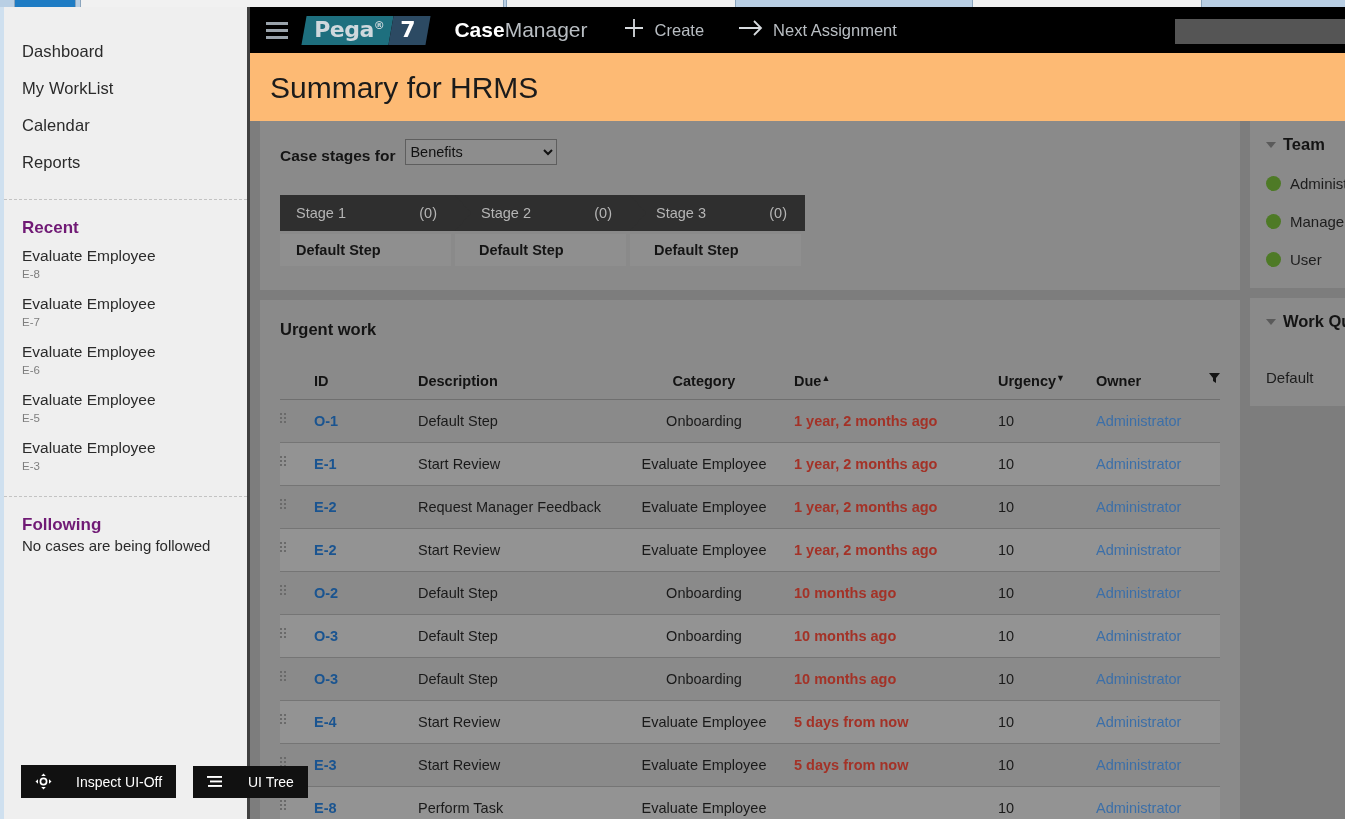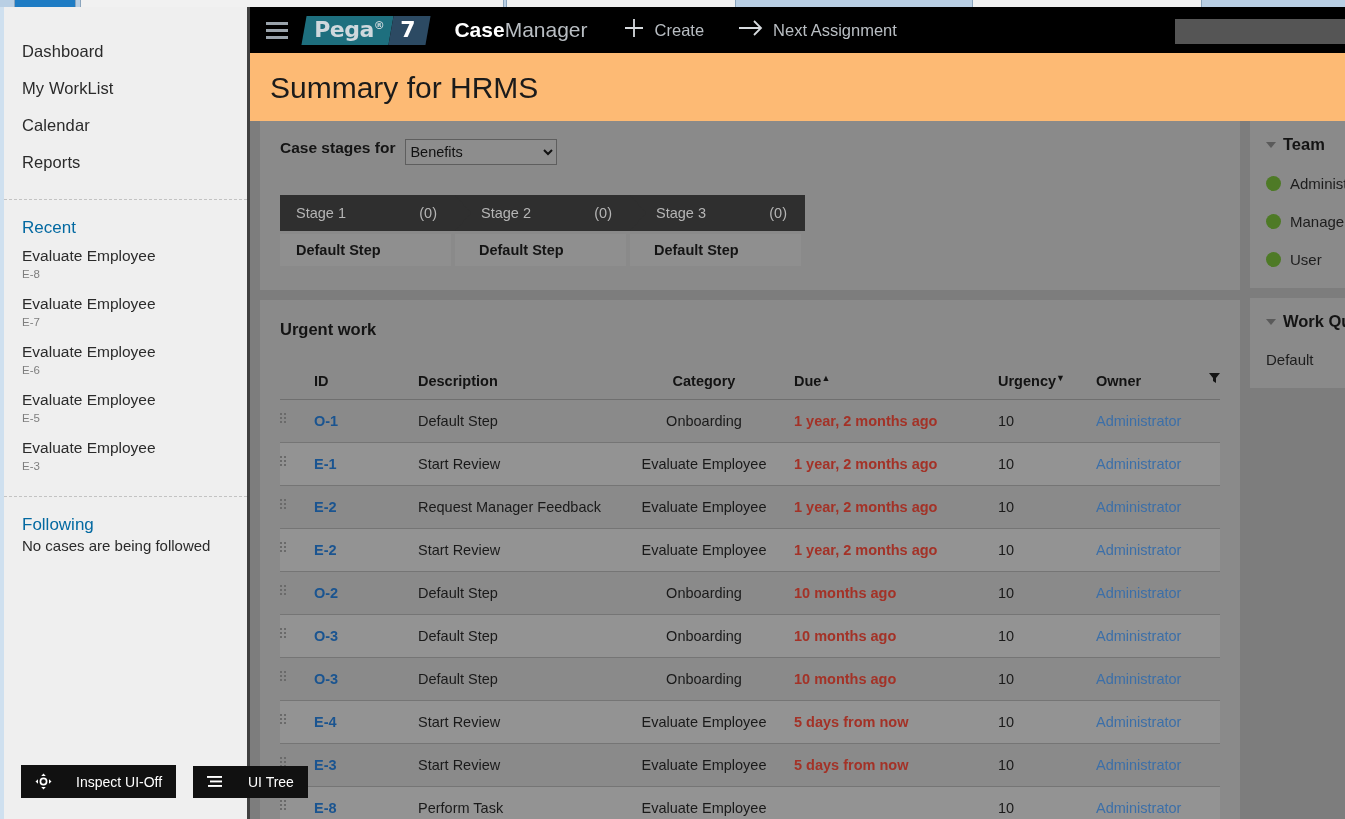--- a/index.html
+++ b/index.html
@@ -33,21 +33,21 @@
   .nav-item {
     font-size: 16.5px; color: #2b2b2b;
     padding: 9px 0 9px 18px; cursor: pointer;
     letter-spacing: .1px;
   }
   .nav-sep {
     border-top: 1px dashed #c3c3c3;
     margin: 18px 0 0 0;
   }
   .section-title {
-    font-size: 17px; font-weight: normal; color: #0369a1;
+    font-size: 17px; font-weight: bold; color: #701a75;
     padding: 18px 0 4px 18px;
   }
   .recent-item { padding: 4px 0 10px 18px; cursor: pointer; }
   .recent-title { font-size: 15.5px; color: #2b2b2b; line-height: 1.35; }
   .recent-id { font-size: 11.5px; color: #7e7e7e; margin-top: 1px; }
   .following-sep { border-top: 1px dashed #c3c3c3; margin-top: 14px; }
   .following-text { font-size: 15px; color: #2b2b2b; padding: 2px 0 0 18px; }
 
   
   .ovl-btn {
@@ -106,21 +106,21 @@
 
   
   #content { display: flex; gap: 10px; padding: 0 0 0 10px; }
   #main-col { width: 990px; }
   #right-col { width: 95px; }
 
   .card { background: #8a8a8a; margin-bottom: 10px; }
 
   
   #stages-card { padding: 18px 20px 24px 20px; }
-  .stage-label-row { display: flex; align-items: flex-start; gap: 10px; }
+  .stage-label-row { display: flex; align-items: flex-end; gap: 10px; }
   .stage-label { font-size: 15.5px; font-weight: bold; color: #141414; }
   #stage-select {
     width: 152px; height: 26px; font-size: 14.5px;
     font-family: "Liberation Sans", sans-serif;
     background: #8d8d8d; color: #111; border: 1px solid #5e5e5e;
   }
   .stage-bar { display: flex; margin-top: 30px; }
   .stage-col { width: 175px; }
   .stage-head {
     position: relative; height: 36px; background: #2f2f2f;
@@ -174,21 +174,21 @@
   .rcard-head {
     display: flex; align-items: center; gap: 7px;
     font-size: 16.5px; font-weight: bold; color: #141414; cursor: pointer;
     white-space: nowrap;
   }
   .caret { width: 0; height: 0; border-left: 5px solid transparent;
     border-right: 5px solid transparent; border-top: 6px solid #5a5a5a; }
   .team-row { display: flex; align-items: center; gap: 9px; margin-top: 21px;
     font-size: 15px; color: #1d1d1d; white-space: nowrap; cursor: pointer; }
   .dot { width: 15px; height: 15px; border-radius: 50%; background: #4e7a26; flex: none; }
-  .rcard-body { font-size: 15px; color: #1d1d1d; margin-top: 20px; white-space: nowrap; }
+  .rcard-body { font-size: 15px; color: #1d1d1d; margin-top: 38px; white-space: nowrap; }
 </style>
 </head>
 <body>
 
 <div id="browser-strip">
   <div class="tab active" style="left:14px;width:62px;"></div>
   <div class="tab" style="left:80px;width:424px;"></div>
   <div class="tab" style="left:506px;width:230px;"></div>
   <div class="tab" style="left:972px;width:230px;"></div>
 </div>

